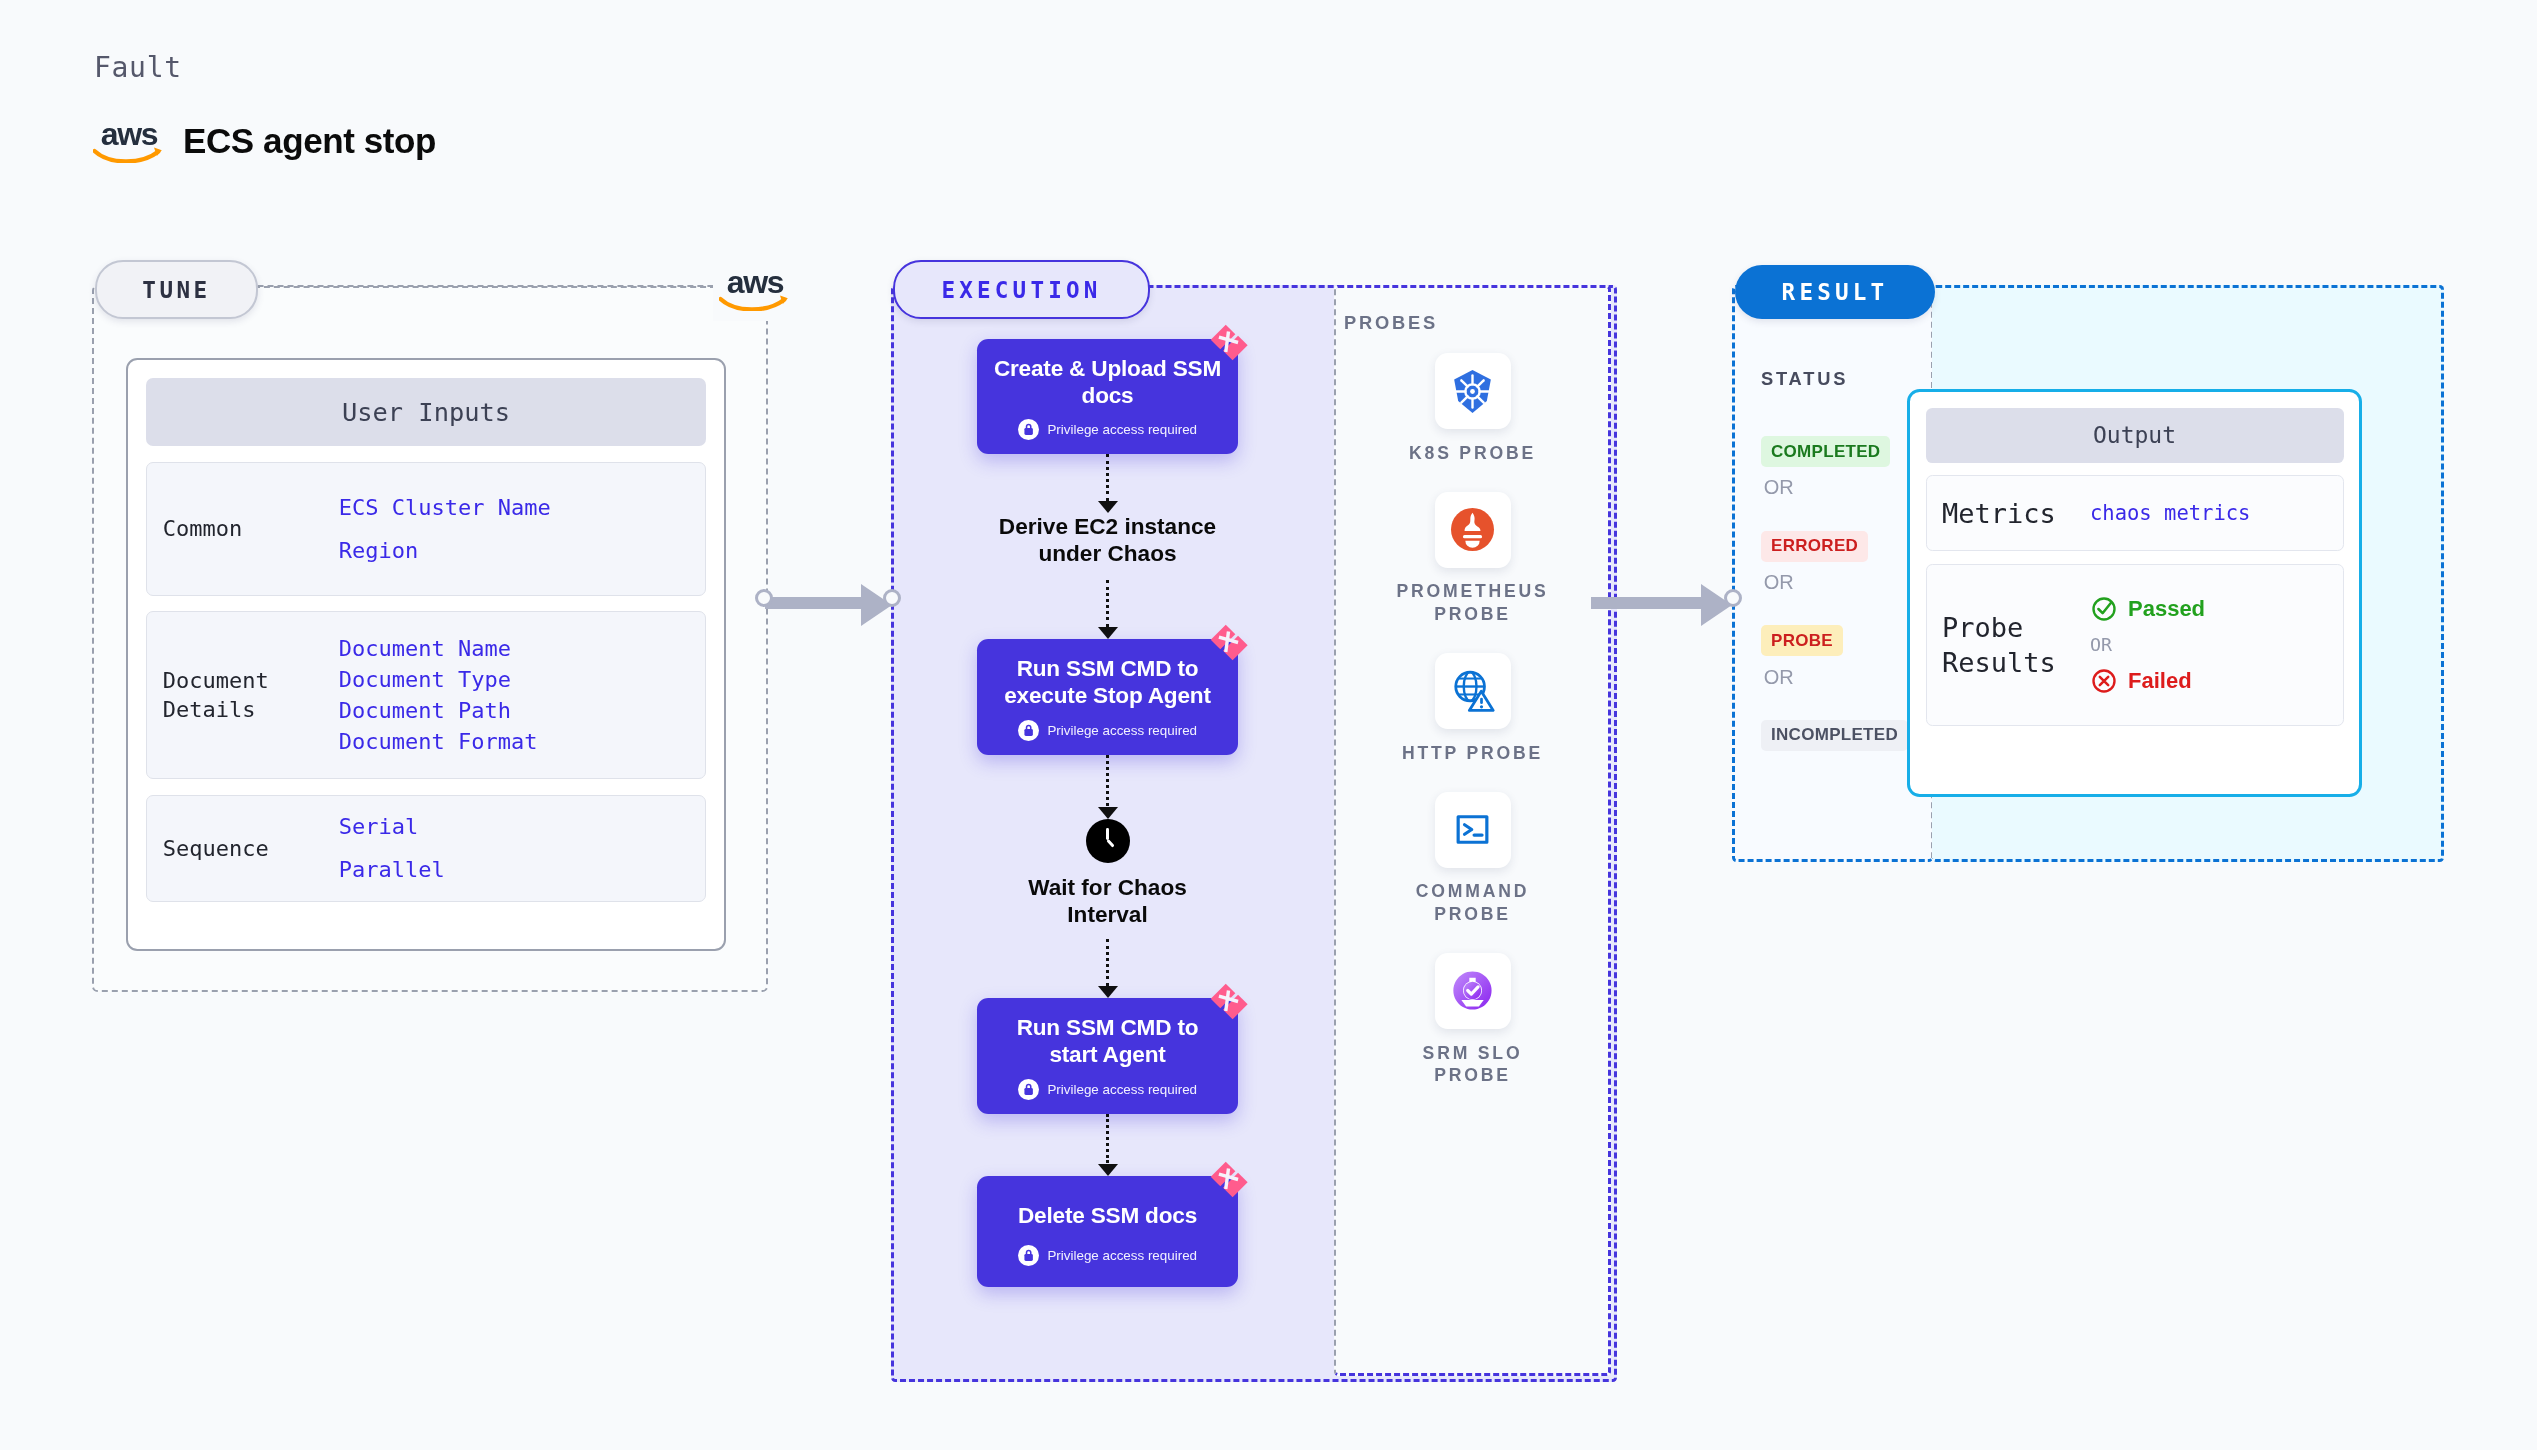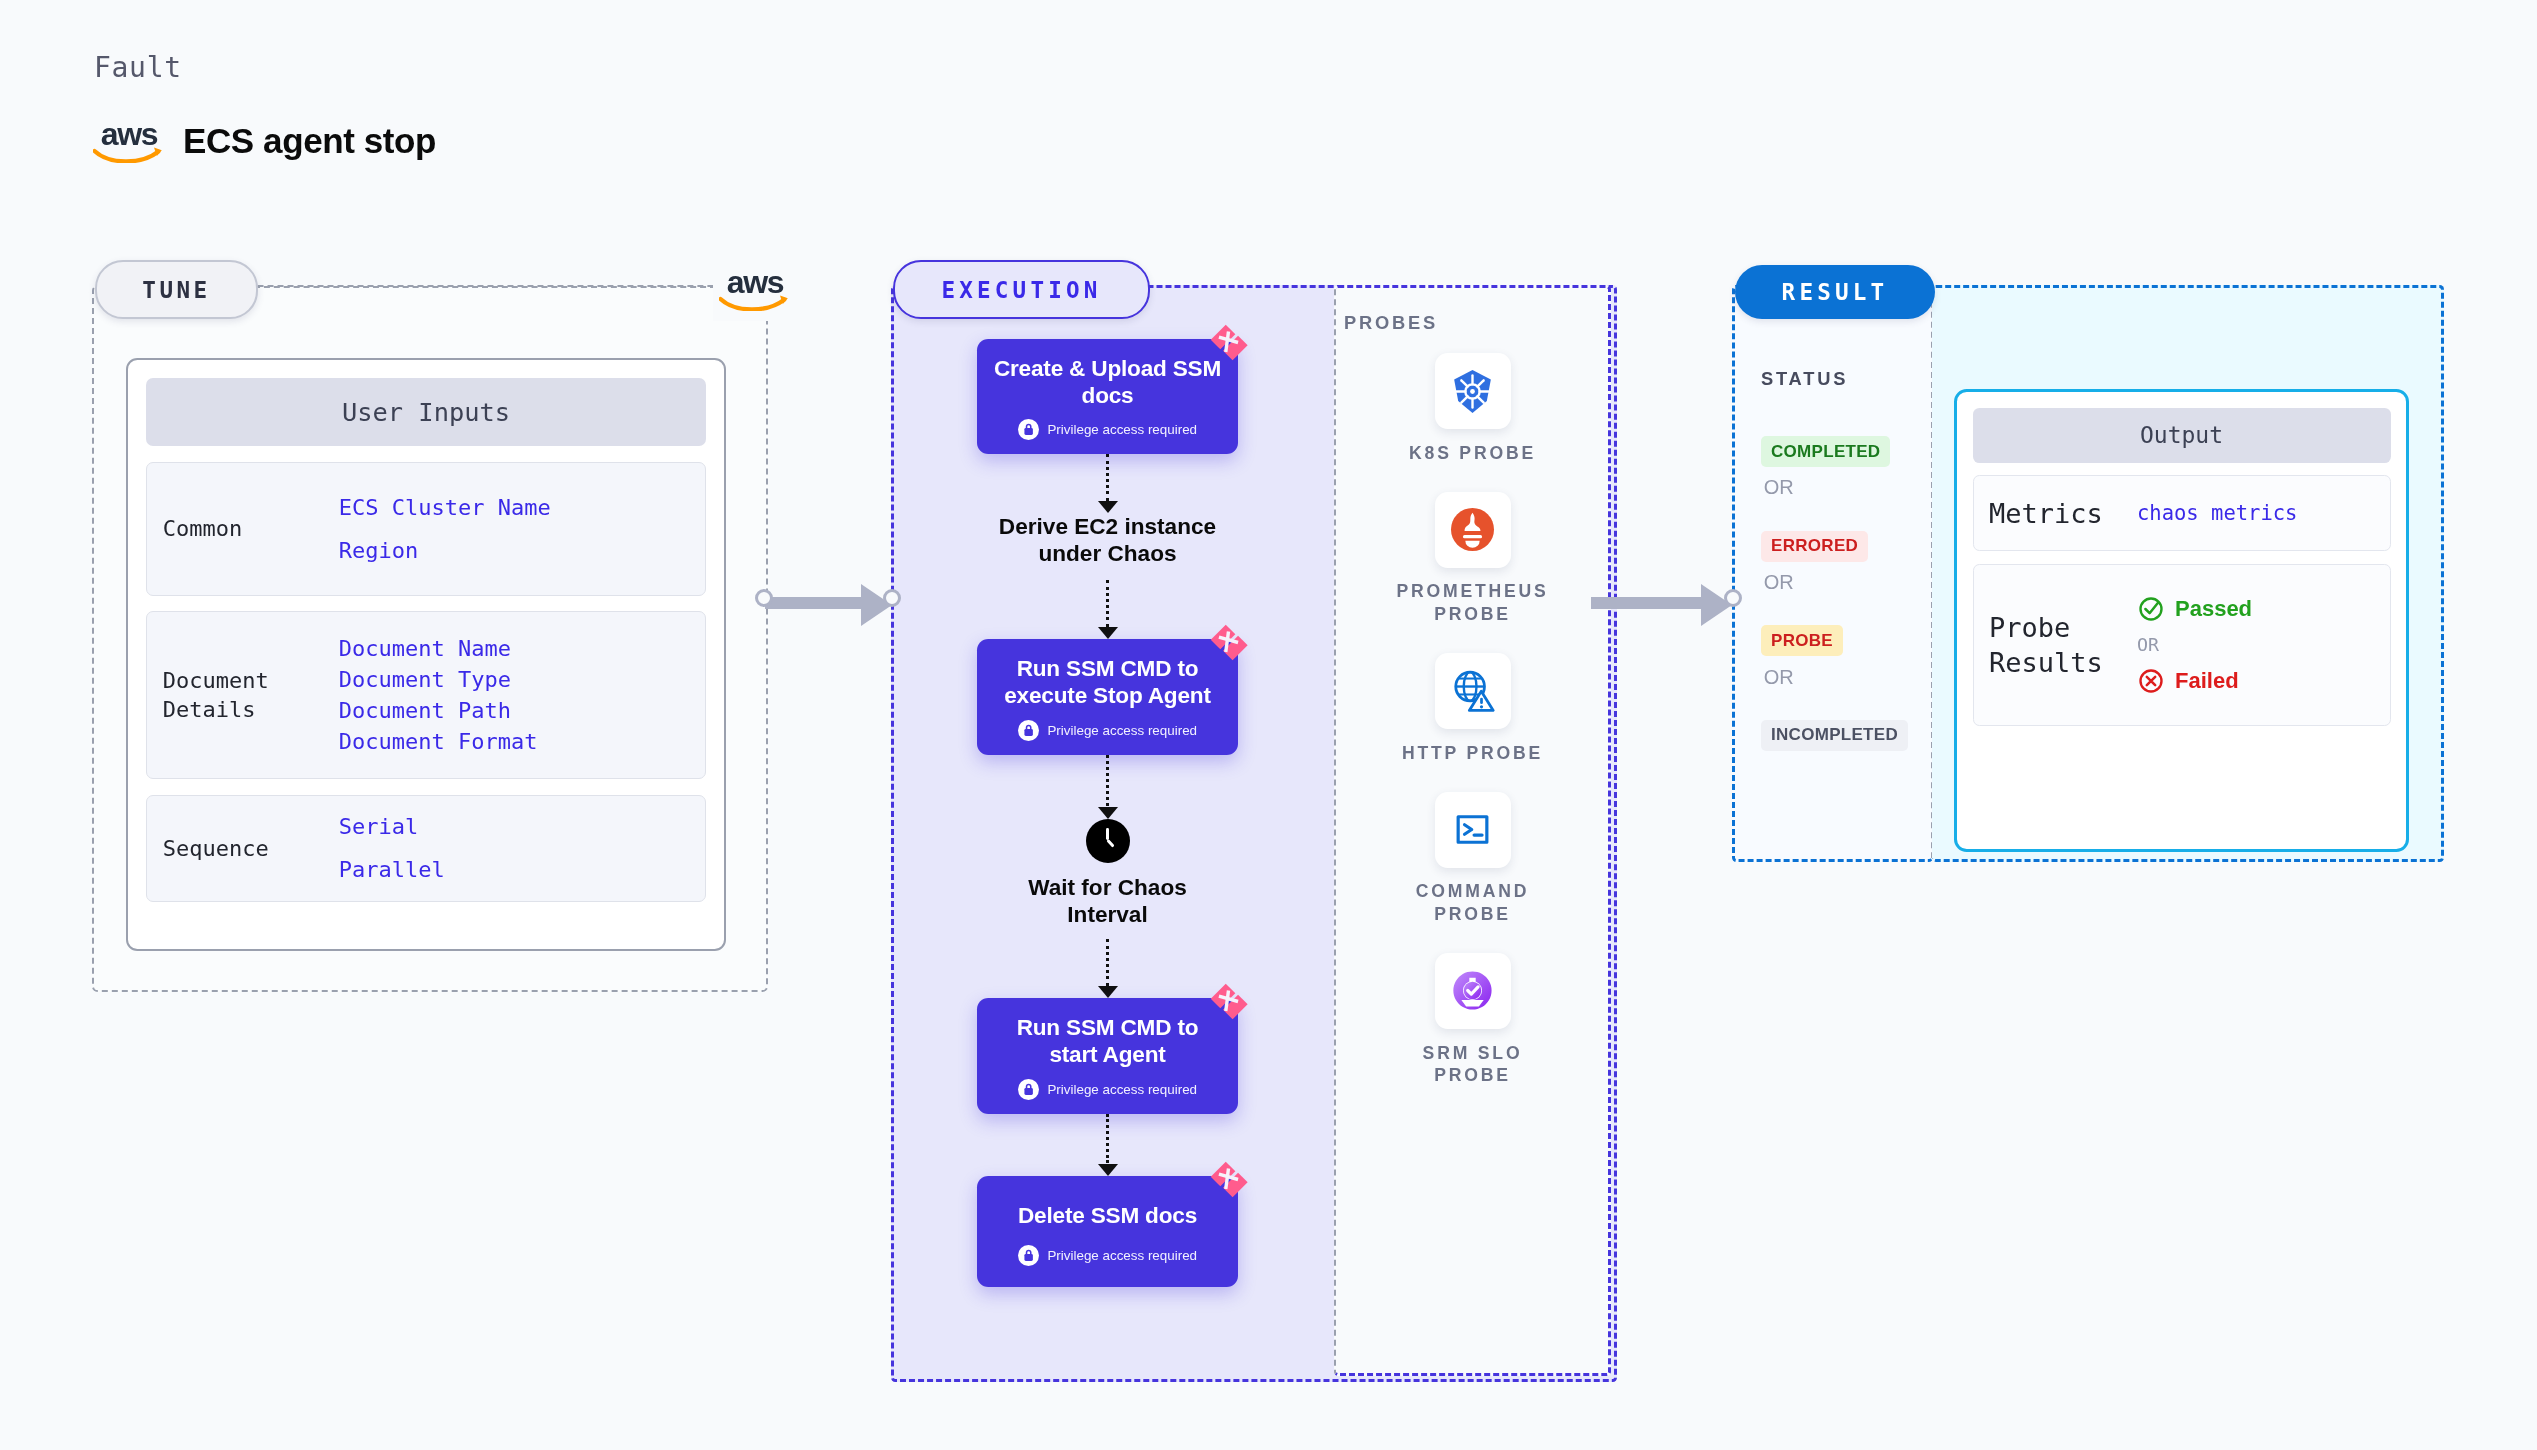--- a/index.html
+++ b/index.html
@@ -156,21 +156,21 @@
   #status-title{
     position:absolute;left:1761px;top:368px;
     font-weight:700;font-size:18.3px;color:#474b5e;letter-spacing:2.8px;
   }
   #status-list{position:absolute;left:1761px;top:414px;width:162px;
     display:flex;flex-direction:column;align-items:flex-start;gap:9.2px;}
   .sbadge{border-radius:5px;padding:5.6px 10px;font-size:17px;font-weight:700;letter-spacing:0.3px;margin-top:22px;}
   .sor{font-size:20px;color:#9499ab;padding-left:2.8px;font-weight:400;}
 
   #output-card{
-    position:absolute;left:1954px;top:389px;width:455px;height:463px;
+    position:absolute;left:1907px;top:389px;width:455px;height:408px;
     border:3.5px solid #17aee8;border-radius:12.7px;background:#fff;
     padding:15.5px;box-sizing:border-box;
   }
   .out-head{
     height:55px;background:#dcdeea;border-radius:6.4px;display:flex;align-items:center;justify-content:center;
     font-family:"DejaVu Sans Mono",monospace;font-size:23px;color:#3c4154;
   }
   .out-row{
     margin-top:12.7px;border:1.4px solid #e3e6ee;border-radius:6.4px;background:#fbfcfe;
     display:flex;align-items:center;padding:15.5px 0 15.5px 15.5px;box-sizing:border-box;

